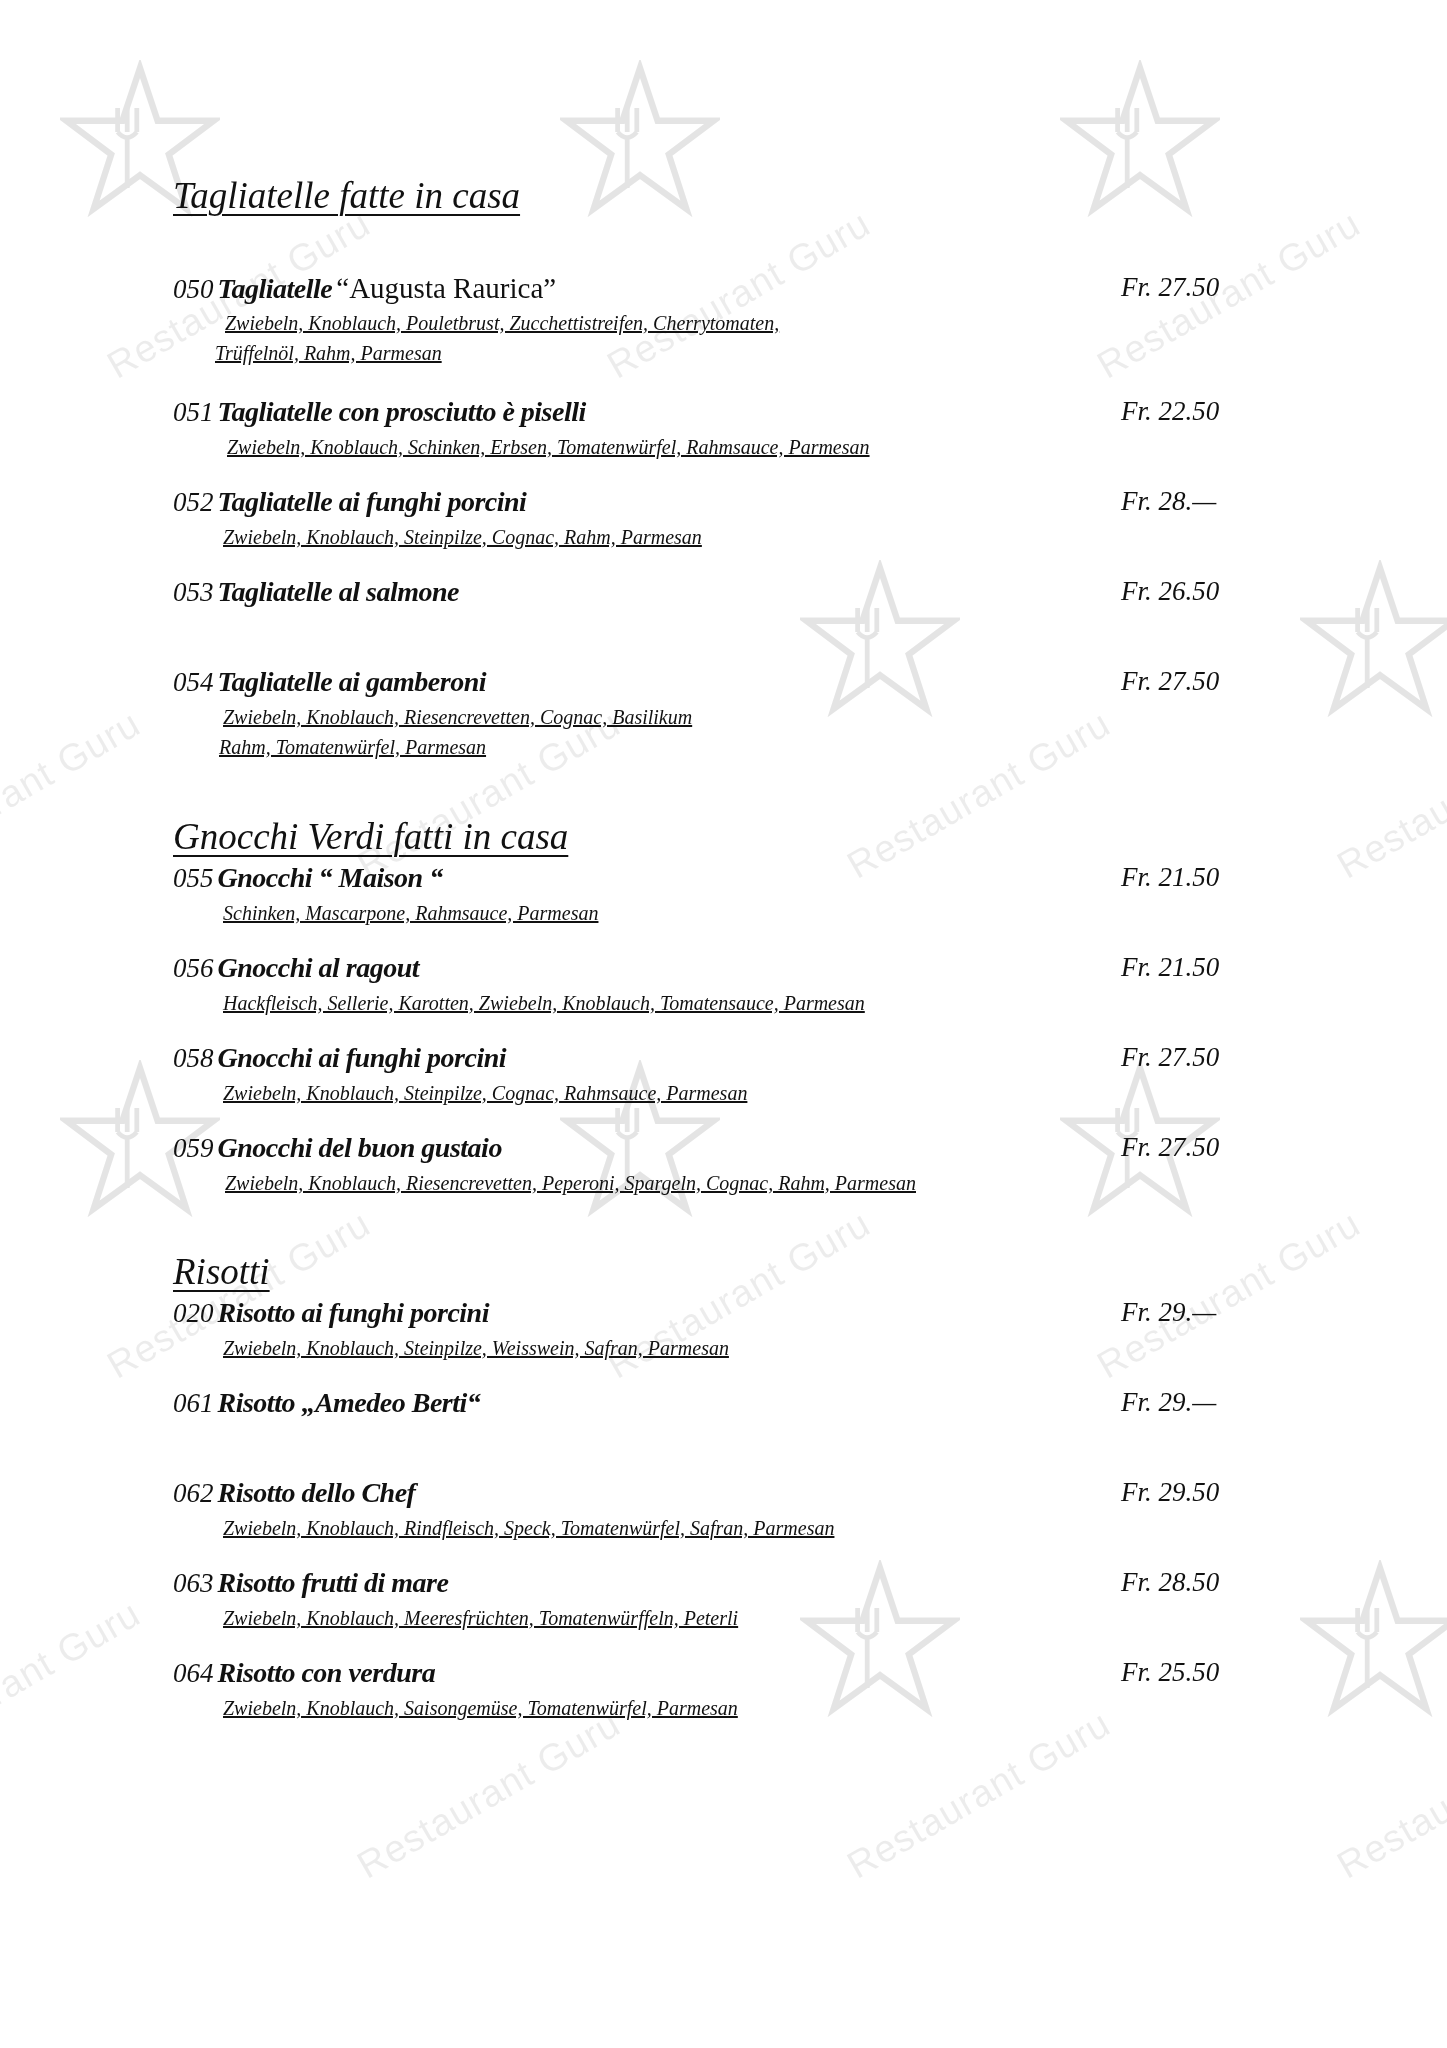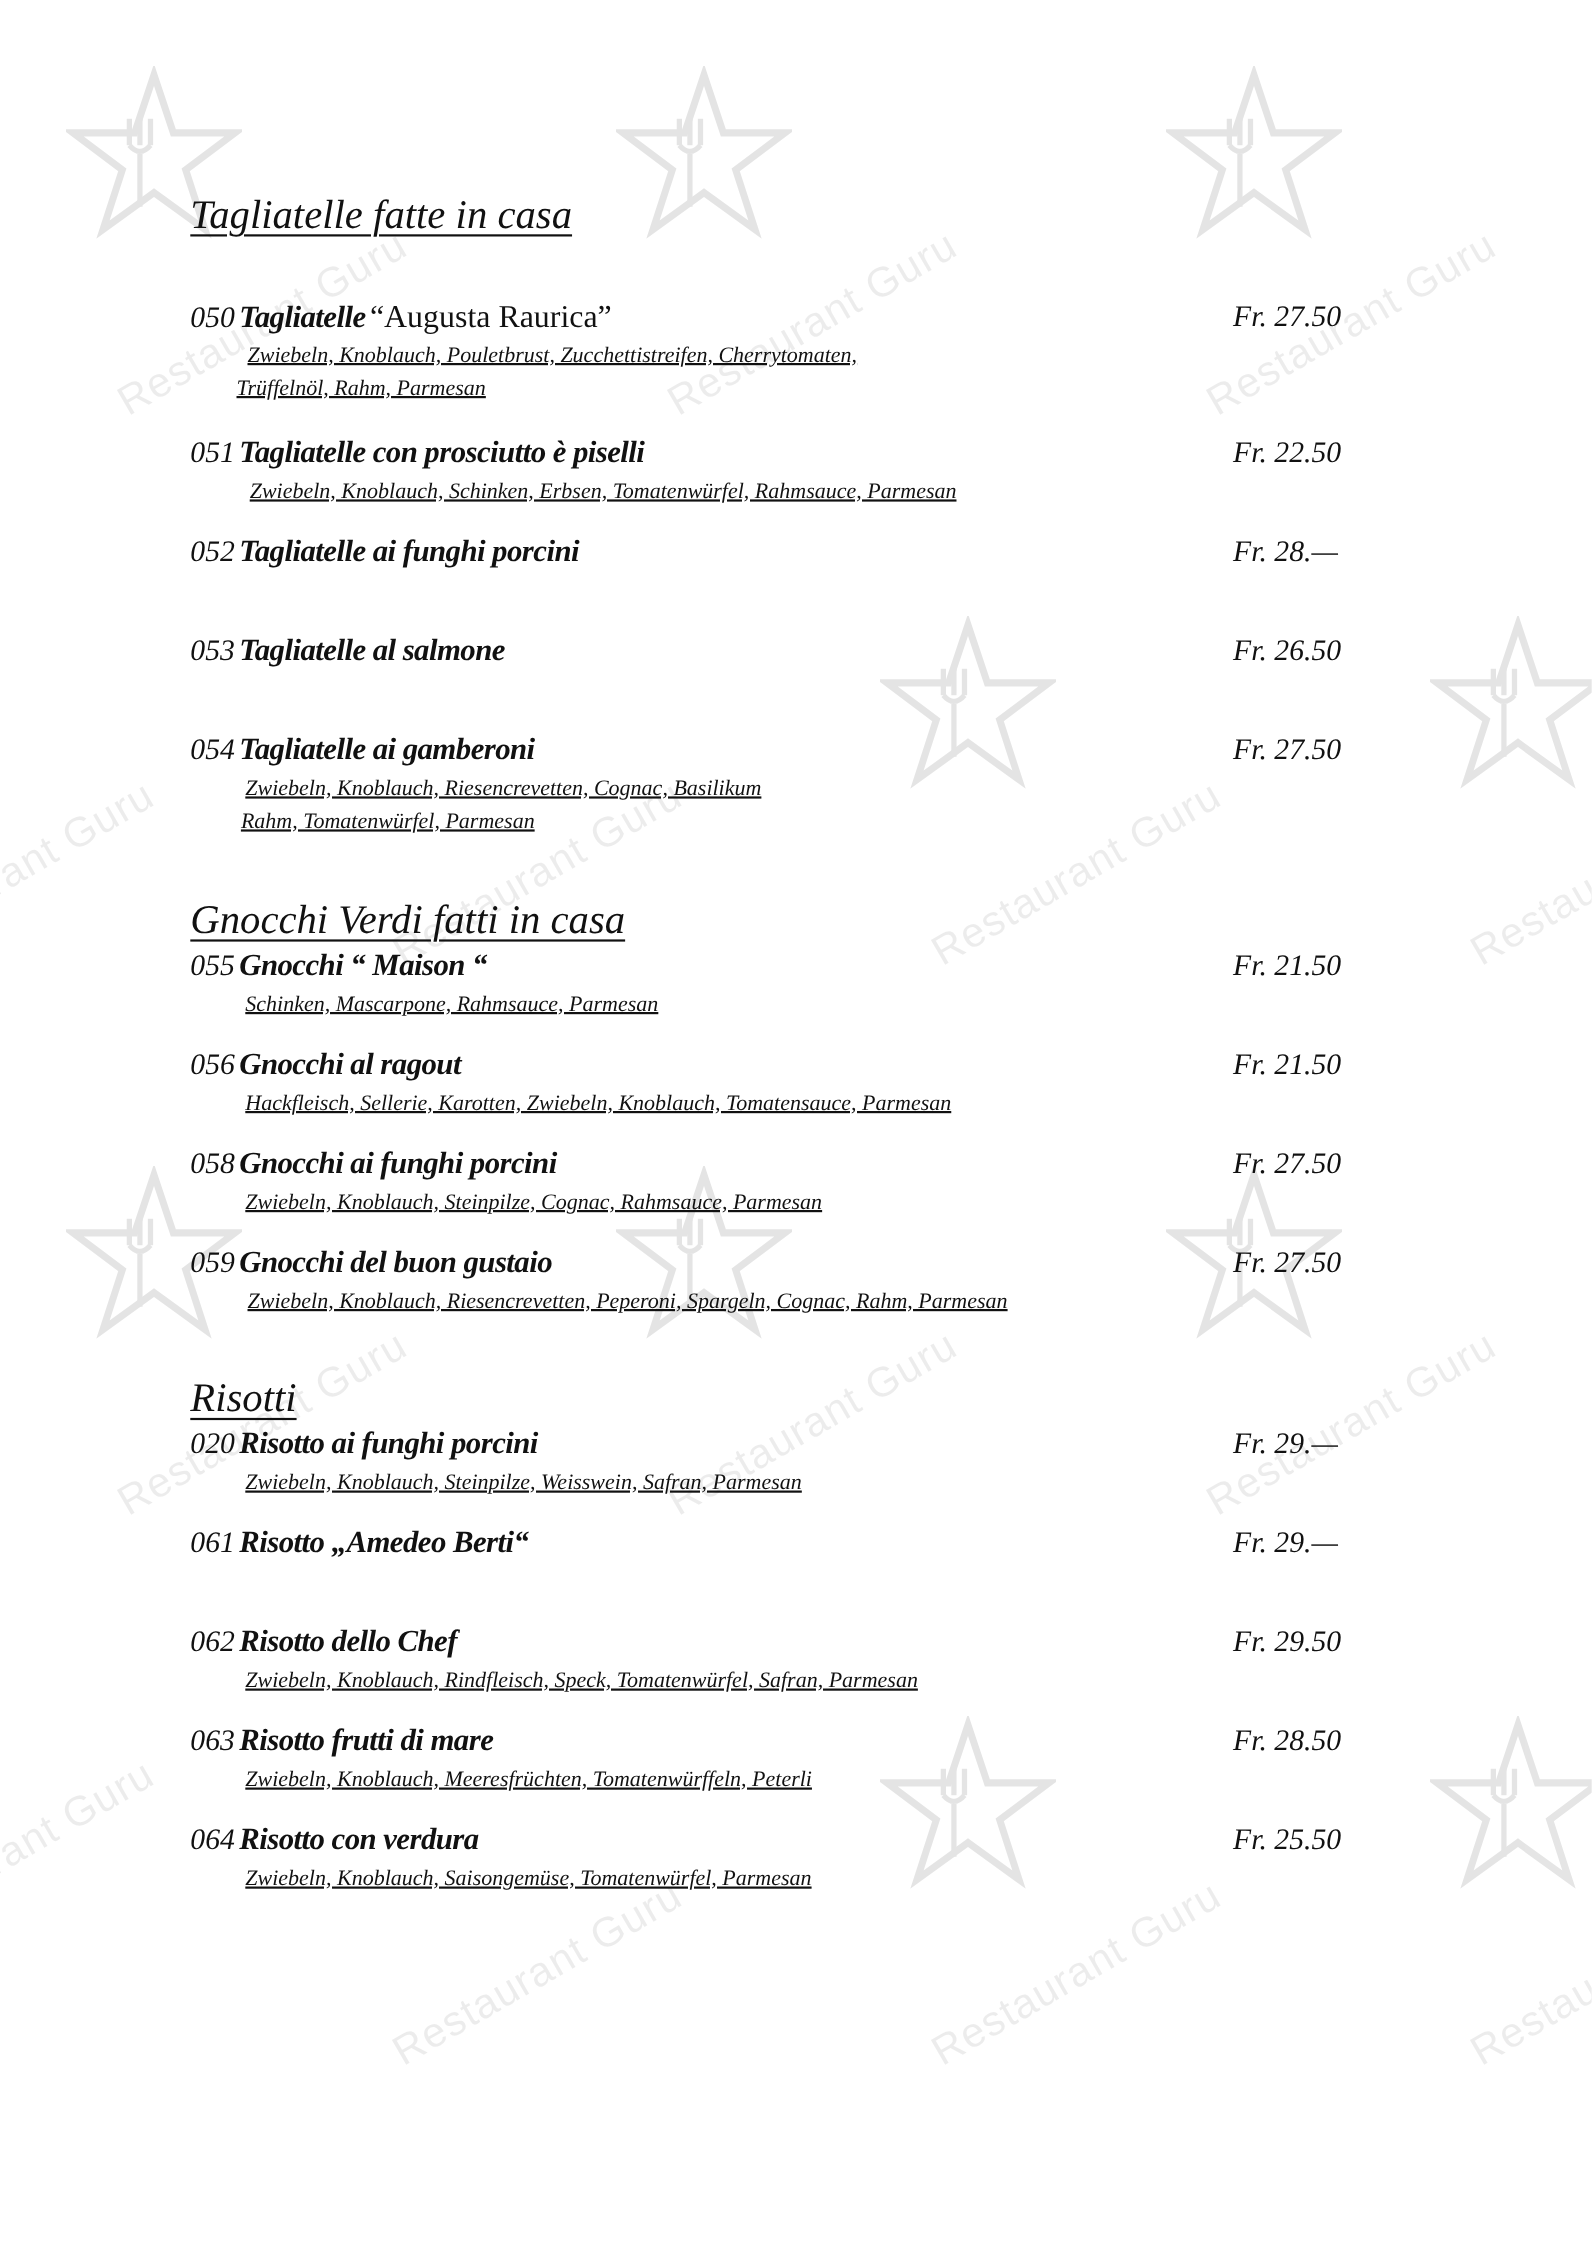--- a/index.html
+++ b/index.html
@@ -183,20 +183,21 @@
     </div>
     <div class="item-desc" style="padding-left:54px">Zwiebeln, Knoblauch, Schinken, Erbsen, Tomatenwürfel, Rahmsauce, Parmesan</div>
   </div>
 
   <div class="item" style="top:486px">
     <div class="item-line">
       <span class="item-number">052</span>
       <span class="item-name">Tagliatelle ai funghi porcini</span>
       <span class="item-price">Fr. 28.—</span>
     </div>
+    <div class="item-desc">Zwiebeln, Knoblauch, Steinpilze, Cognac, Rahm, Parmesan</div>
   </div>
 
   <div class="item" style="top:576px">
     <div class="item-line">
       <span class="item-number">053</span>
       <span class="item-name">Tagliatelle al salmone</span>
       <span class="item-price">Fr. 26.50</span>
     </div>
   </div>
 

